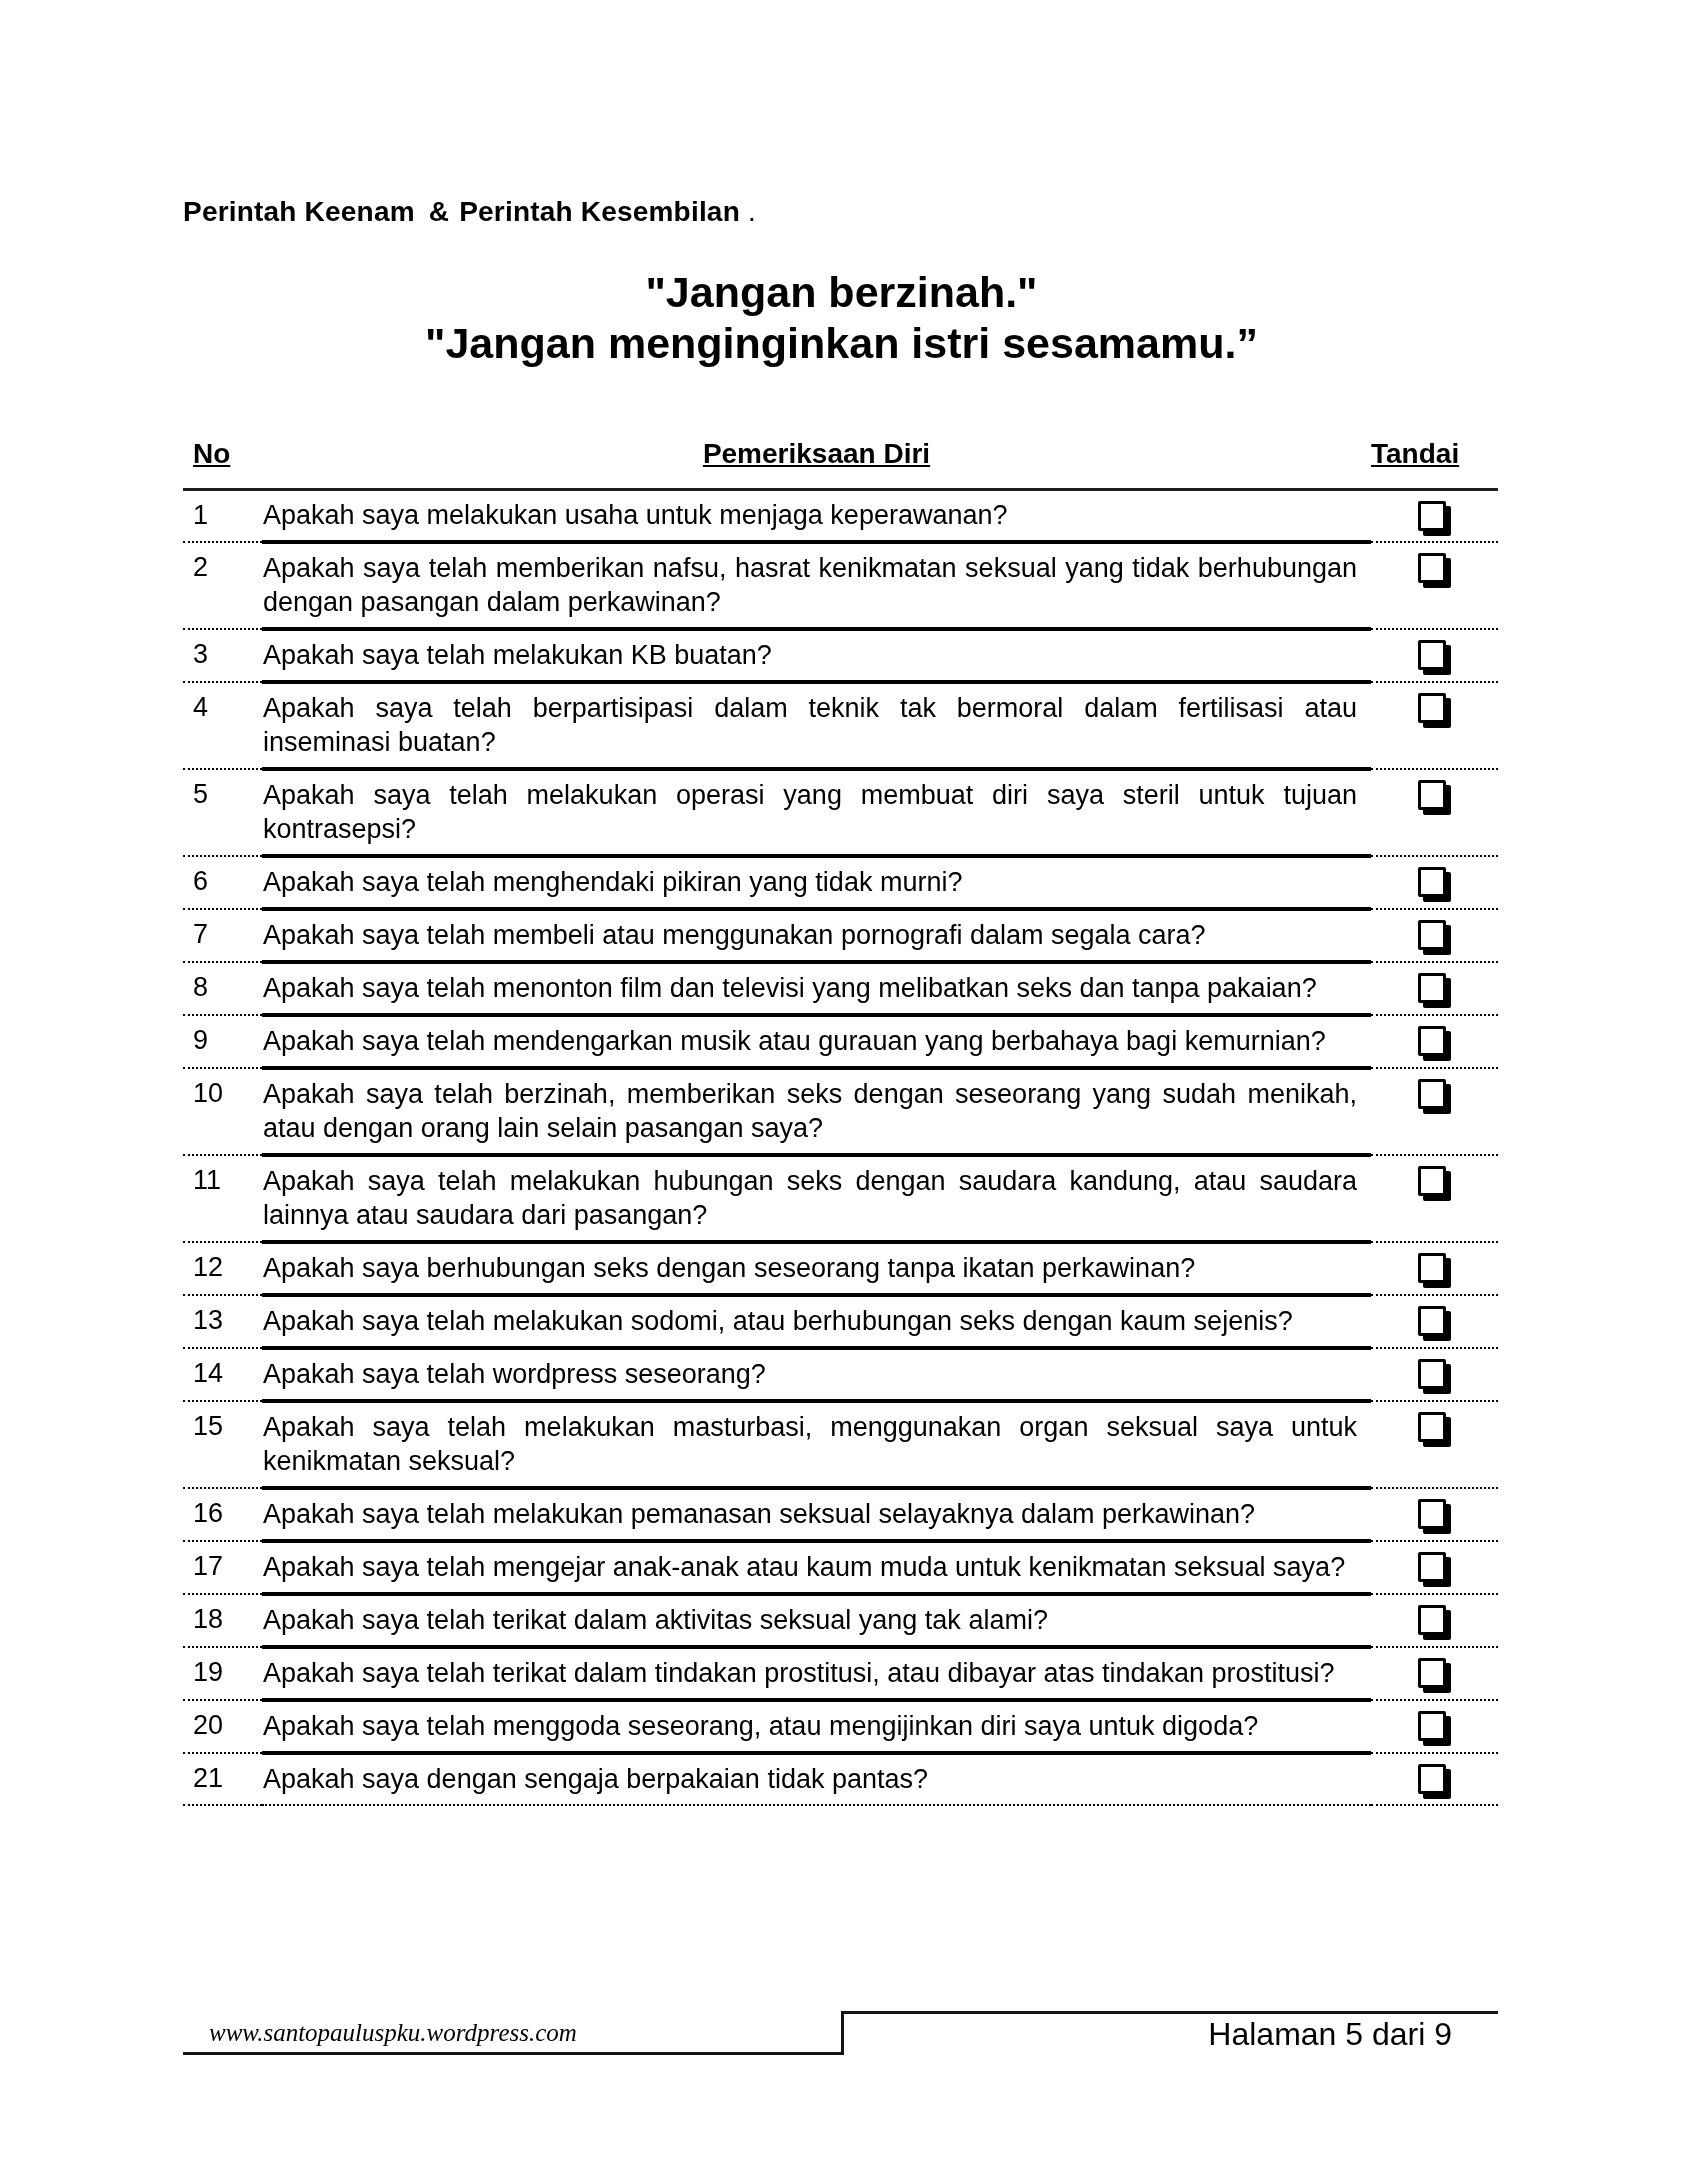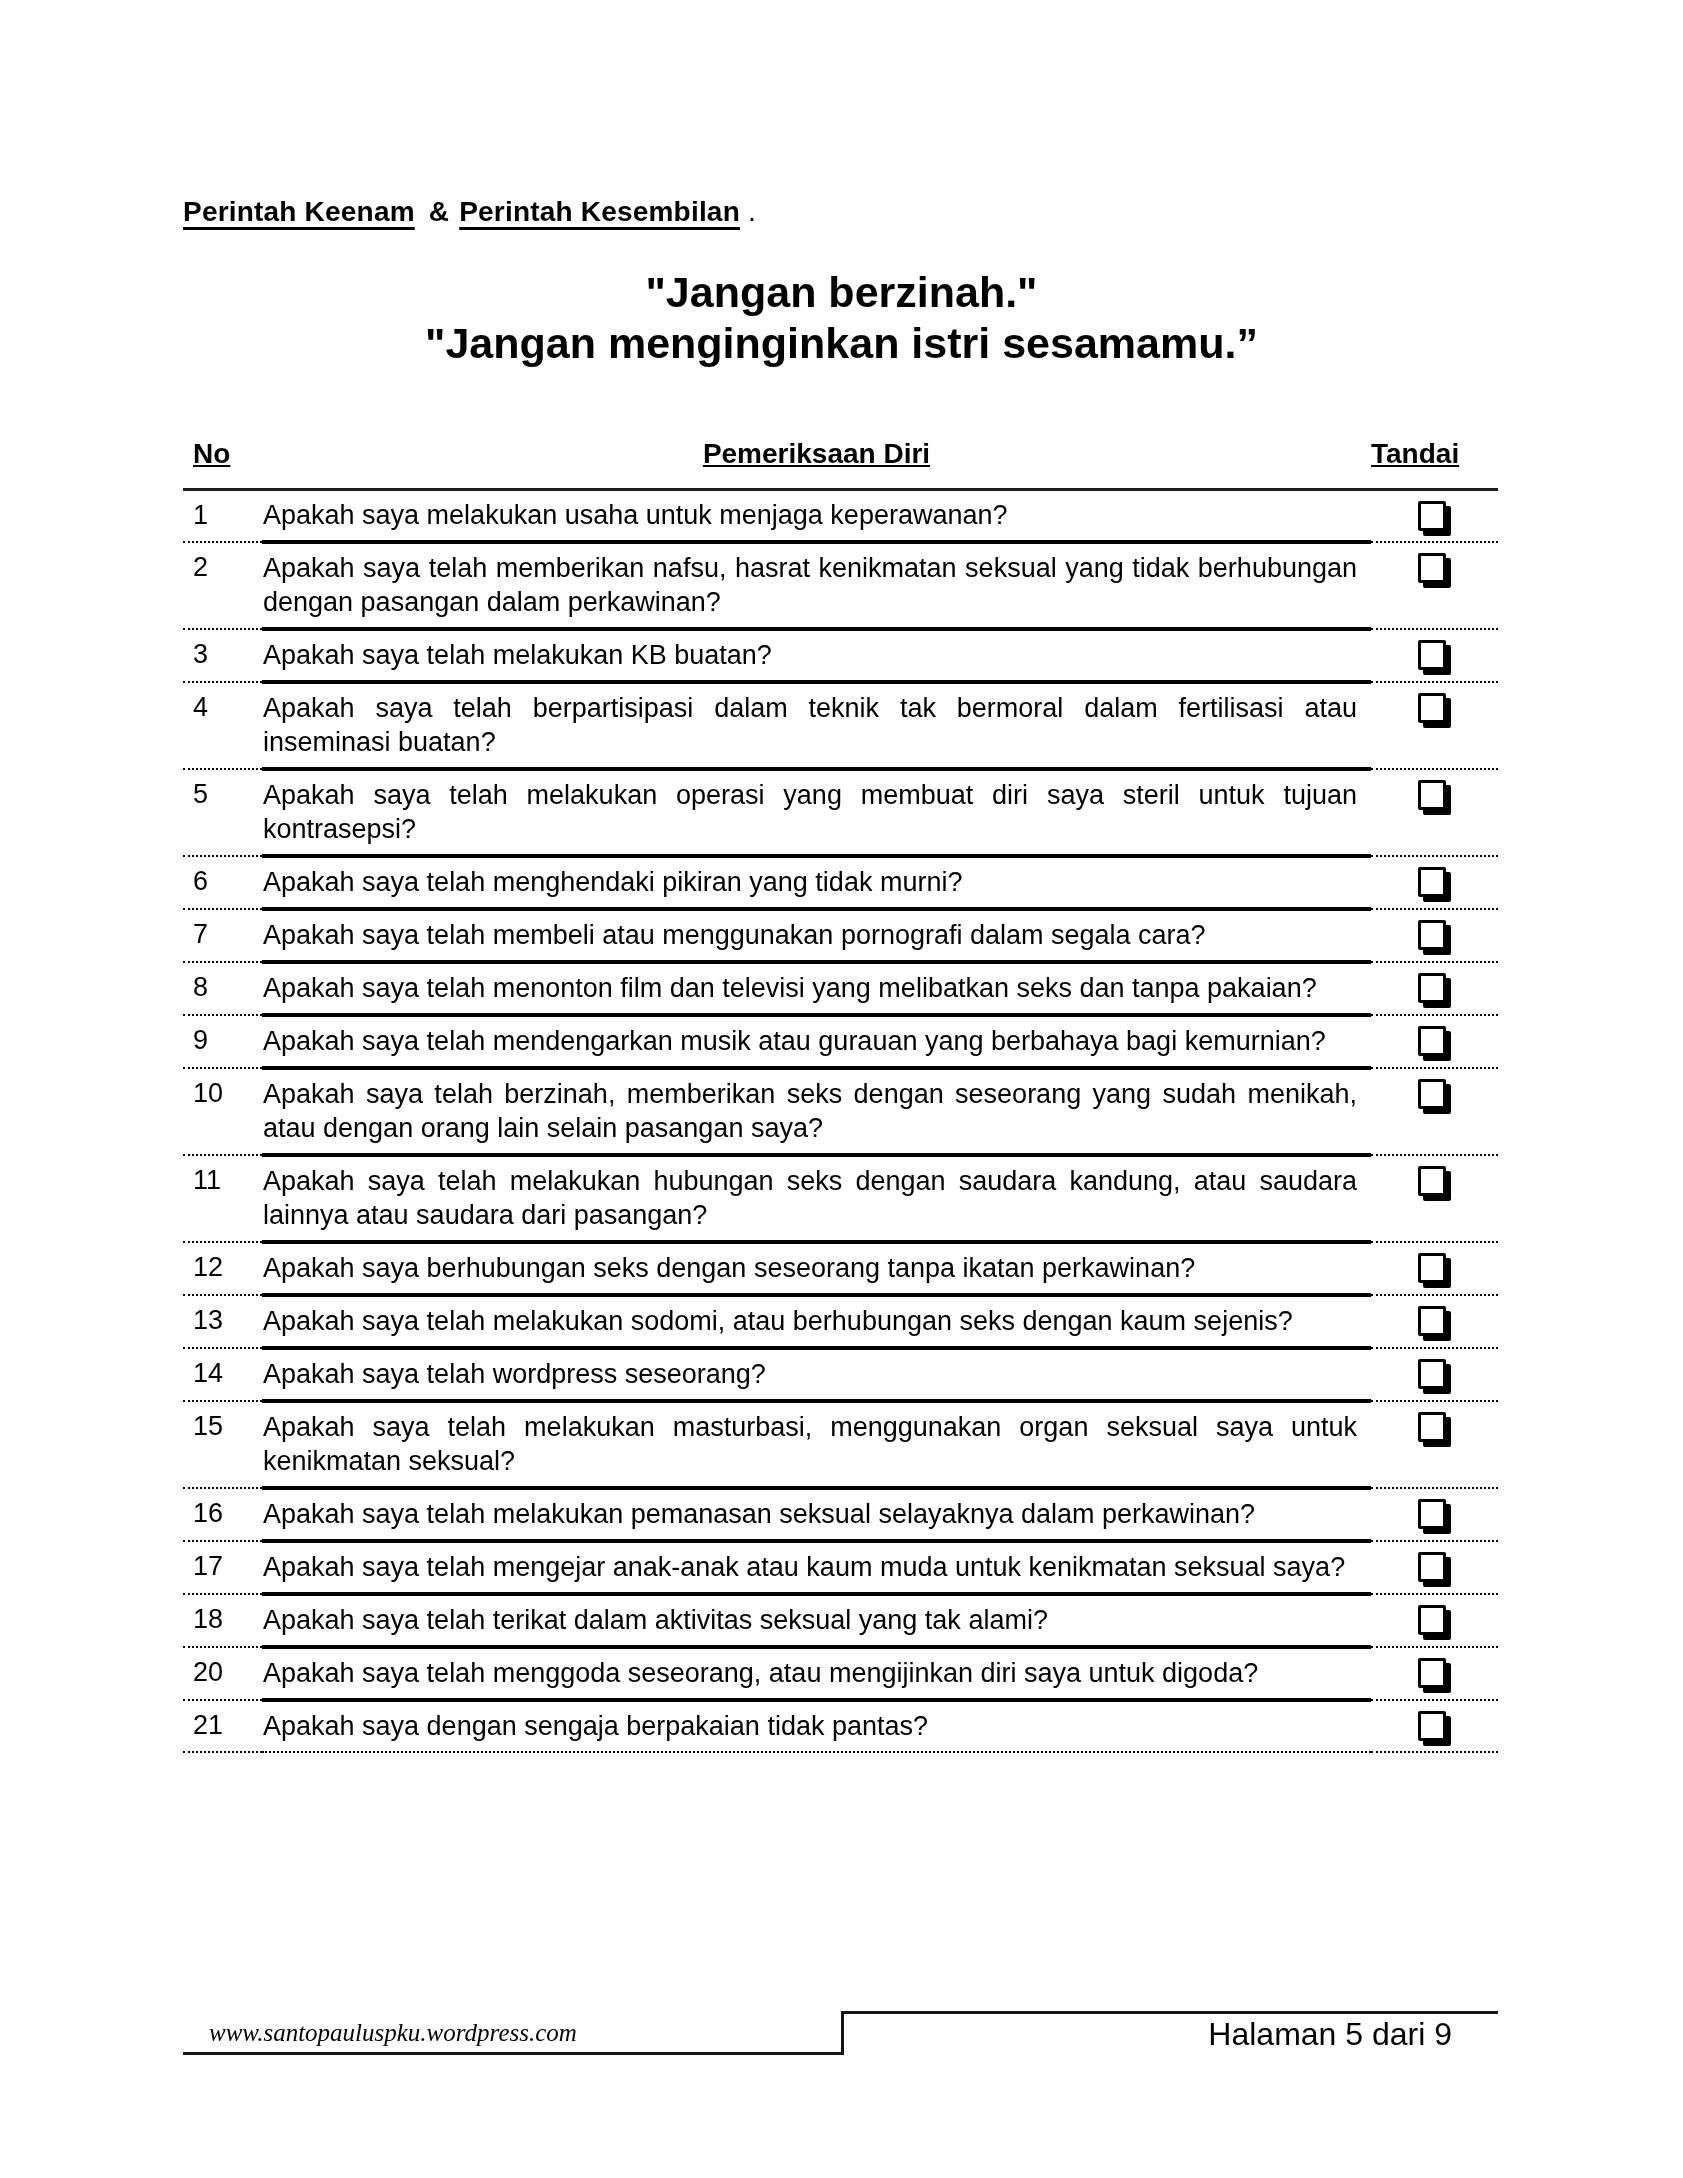--- a/index.html
+++ b/index.html
@@ -21,21 +21,20 @@
   .doc-heading {
     position: absolute;
     left: 183px;
     top: 196px;
     font-size: 28px;
     font-weight: bold;
     letter-spacing: 0.2px;
     white-space: nowrap;
   }
   .doc-heading .uline {
-    text-decoration: underline;
     text-decoration-thickness: 3px;
     text-underline-offset: 6px;
   }
   .doc-heading .joiner { margin: 0 10px 0 14px; }
   .doc-heading .suffix { margin-left: 8px; font-weight: normal; }
 
   
   .commandment-title {
     position: absolute;
     left: 0;
@@ -343,20 +342,29 @@
     <tr>
       <td class="no-cell">18</td>
       <td class="q-cell">Apakah saya telah terikat dalam aktivitas seksual yang tak alami?</td>
       <td class="mark-cell">
         <span class="checkbox-wrap">
           <span class="checkbox"></span>
         </span>
       </td>
     </tr>
 
+    <tr>
+      <td class="no-cell">19</td>
+      <td class="q-cell">Apakah saya telah terikat dalam tindakan prostitusi, atau dibayar atas tindakan prostitusi?</td>
+      <td class="mark-cell">
+        <span class="checkbox-wrap">
+          <span class="checkbox"></span>
+        </span>
+      </td>
+    </tr>
 
     <tr>
       <td class="no-cell">20</td>
       <td class="q-cell">Apakah saya telah menggoda seseorang, atau mengijinkan diri saya untuk digoda?</td>
       <td class="mark-cell">
         <span class="checkbox-wrap">
           <span class="checkbox"></span>
         </span>
       </td>
     </tr>

